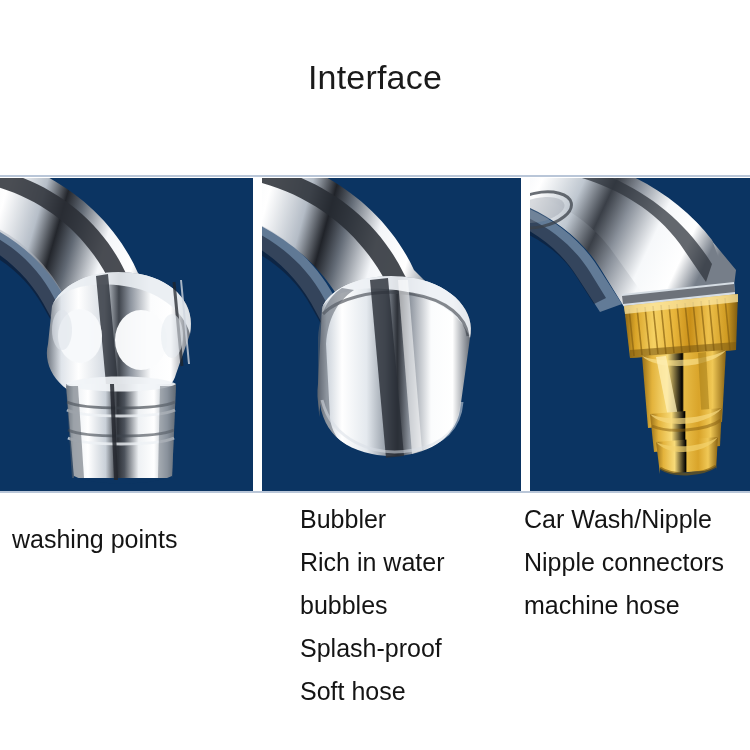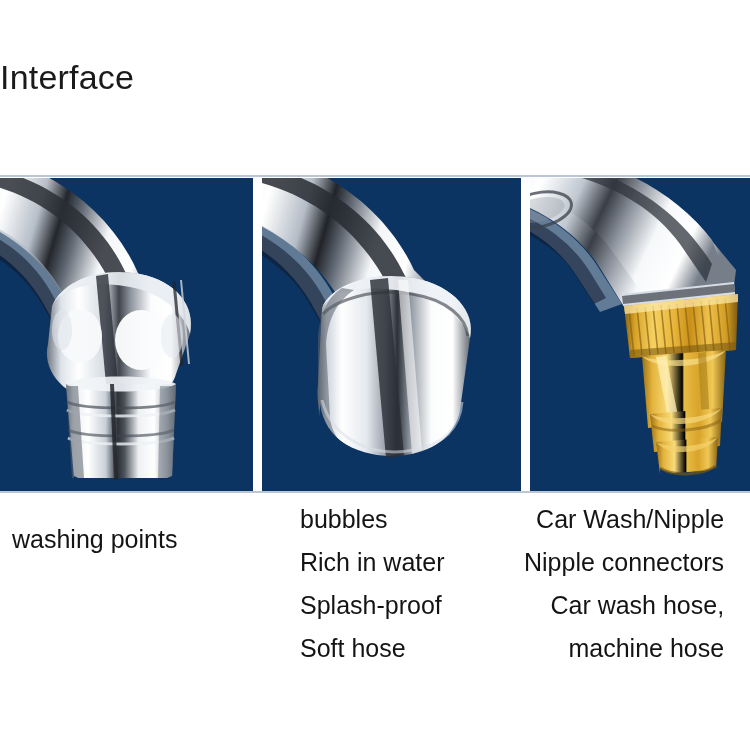--- a/index.html
+++ b/index.html
@@ -21,21 +21,21 @@
     height: 750px;
     background: #ffffff;
   }
 
   
   .title {
     position: absolute;
     left: 0;
     top: 57px;
     width: 750px;
-    text-align: left;
+    text-align: center;
     font-size: 34px;
     line-height: 40px;
     color: #1a1a1a;
     letter-spacing: 0.2px;
     font-weight: 400;
     white-space: nowrap;
   }
 
   
   .panels {
@@ -82,21 +82,21 @@
   .caption {
     position: absolute;
     color: #141414;
     font-size: 25px;
     line-height: 43px;
     font-weight: 400;
     white-space: nowrap;
   }
   .caption-1 { left: 12px;  top: 518px; }
   .caption-2 { left: 300px; top: 498px; }
-  .caption-3 { left: 524px; top: 498px; text-align: right; }
+  .caption-3 { left: 524px; top: 498px; }
   .caption div { height: 43px; }
 </style>
 </head>
 <body>
 
 <div id="page">
 
   <div class="title">Interface</div>
 
   <div class="panels">
@@ -364,26 +364,26 @@
         </svg>
       </div>
     </div>
   </div>
 
   <div class="caption caption-1">
     <div>washing points</div>
   </div>
 
   <div class="caption caption-2">
+    <div>Bubbler</div>
+    <div>Rich in water</div>
     <div>bubbles</div>
-    <div>Rich in water</div>
     <div>Splash-proof</div>
     <div>Soft hose</div>
   </div>
 
   <div class="caption caption-3">
     <div>Car Wash/Nipple</div>
     <div>Nipple connectors</div>
-    <div>Car wash hose,</div>
     <div>machine hose</div>
   </div>
 
 </div>
 
 </body></html>

